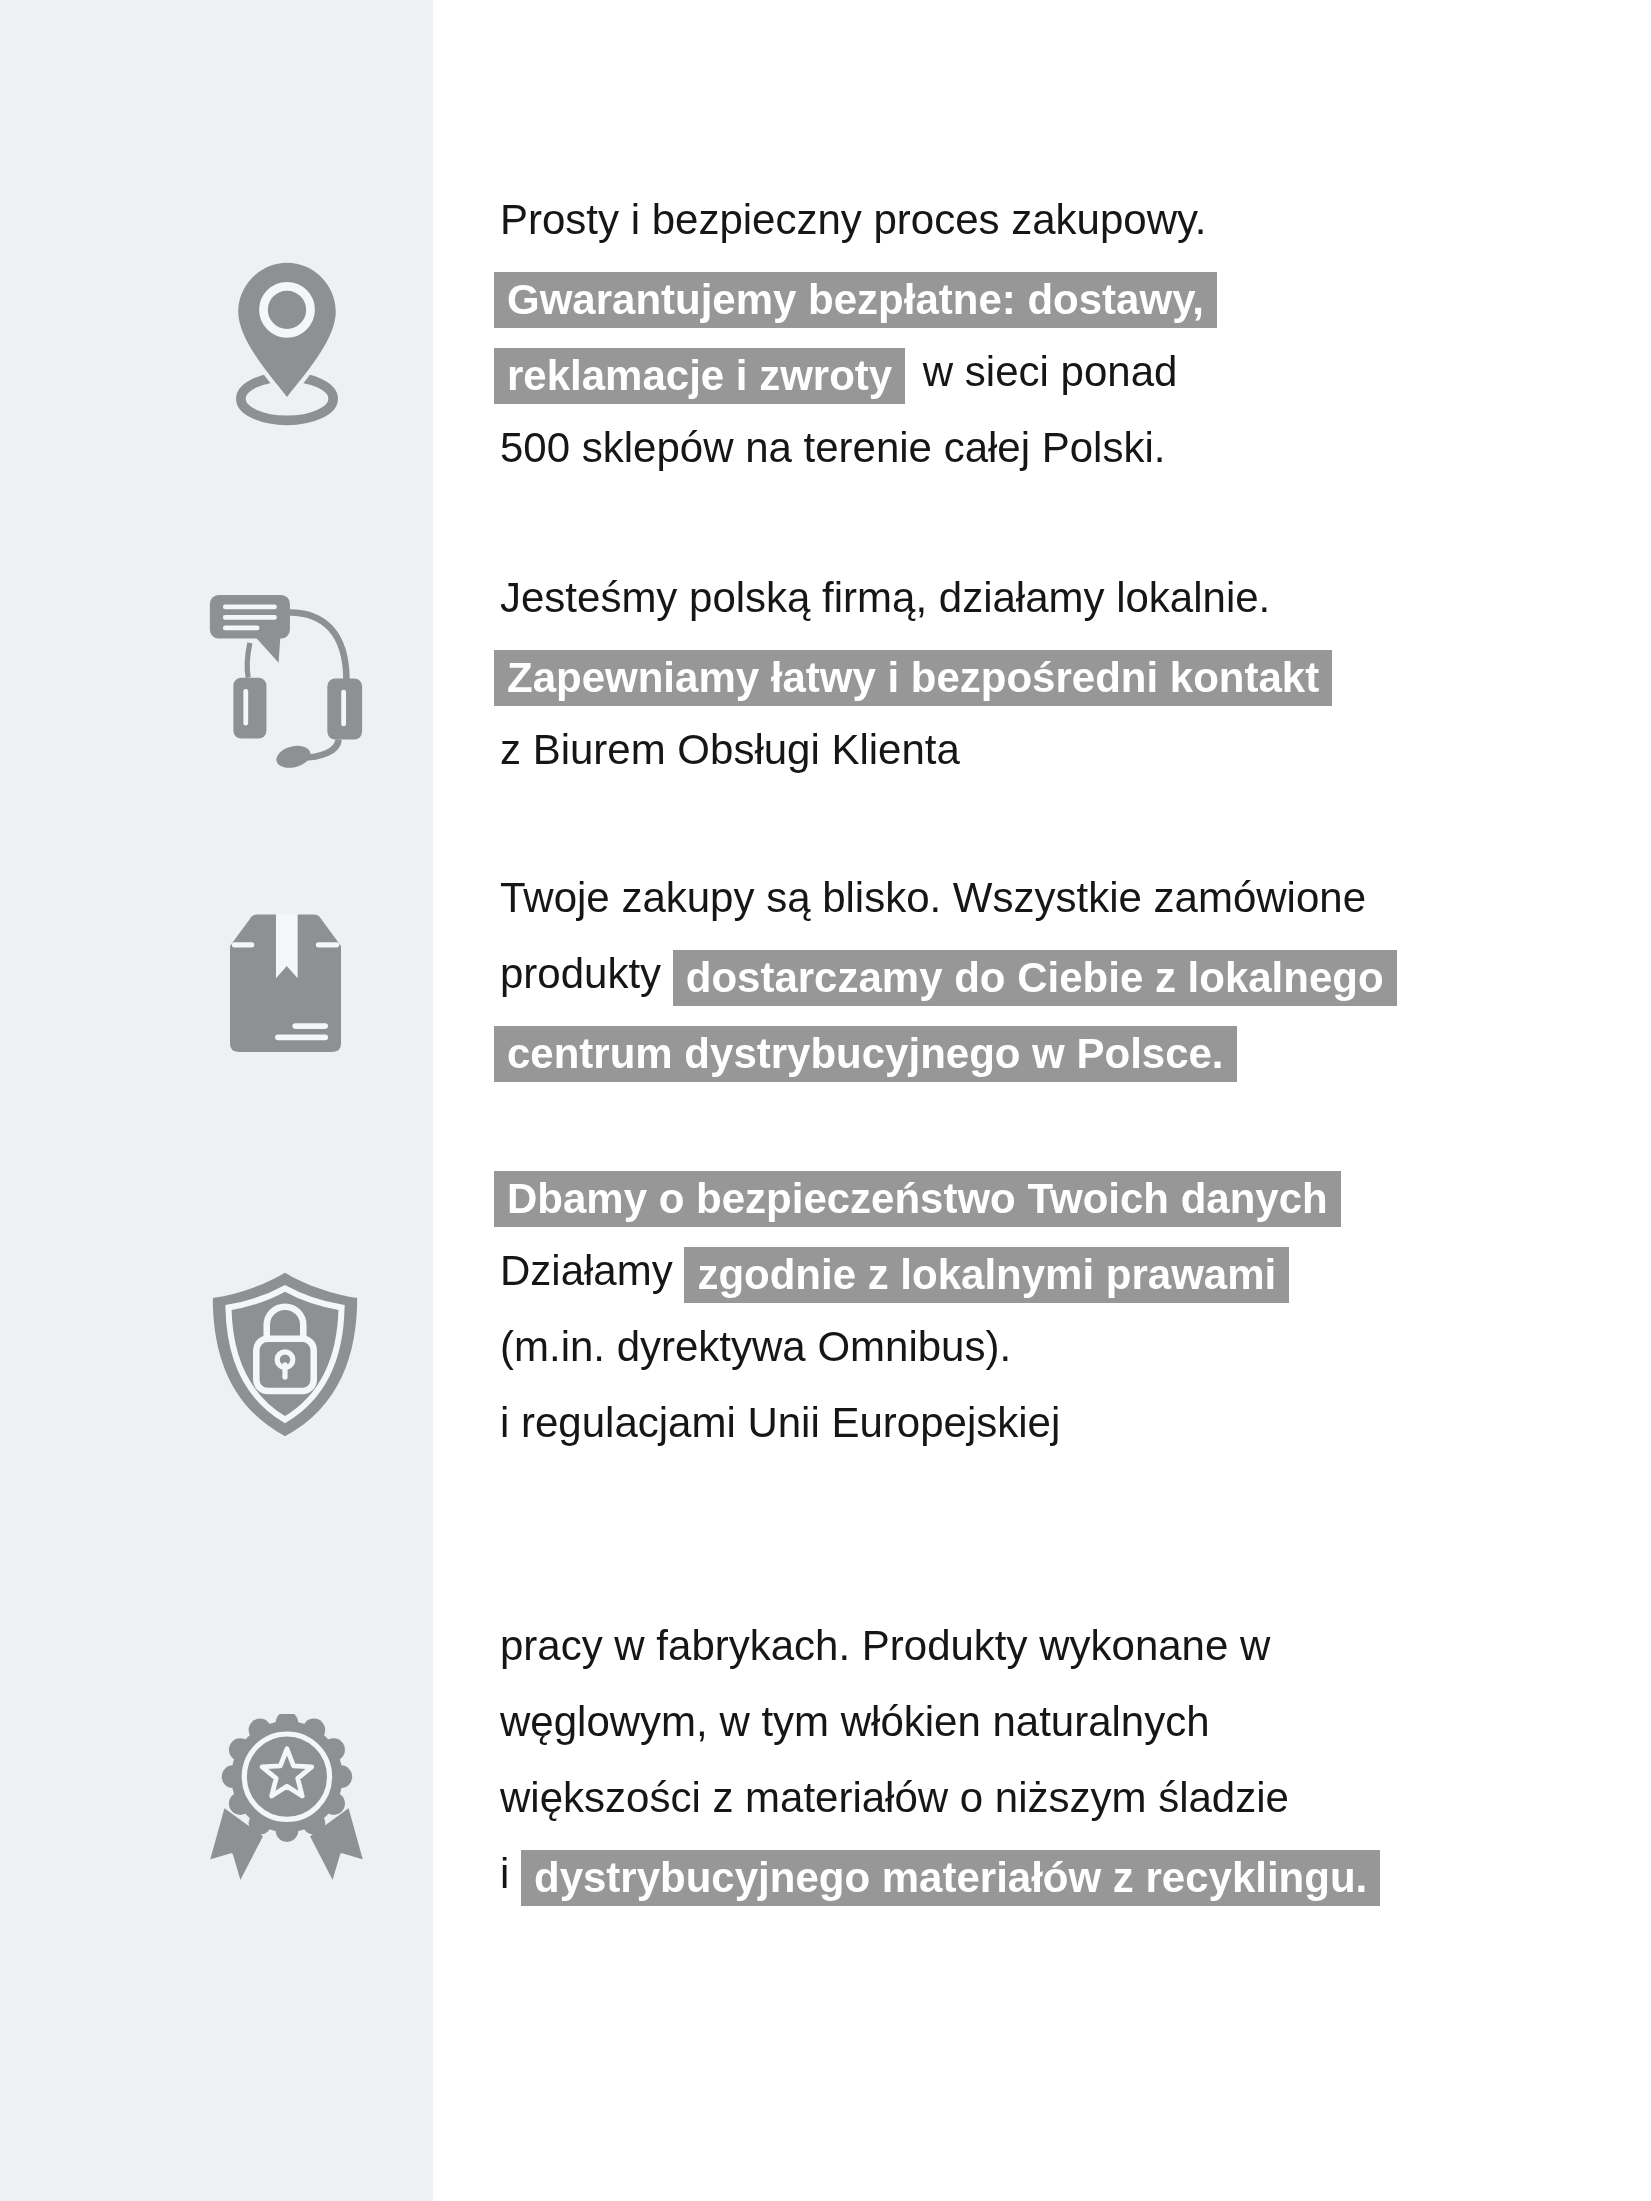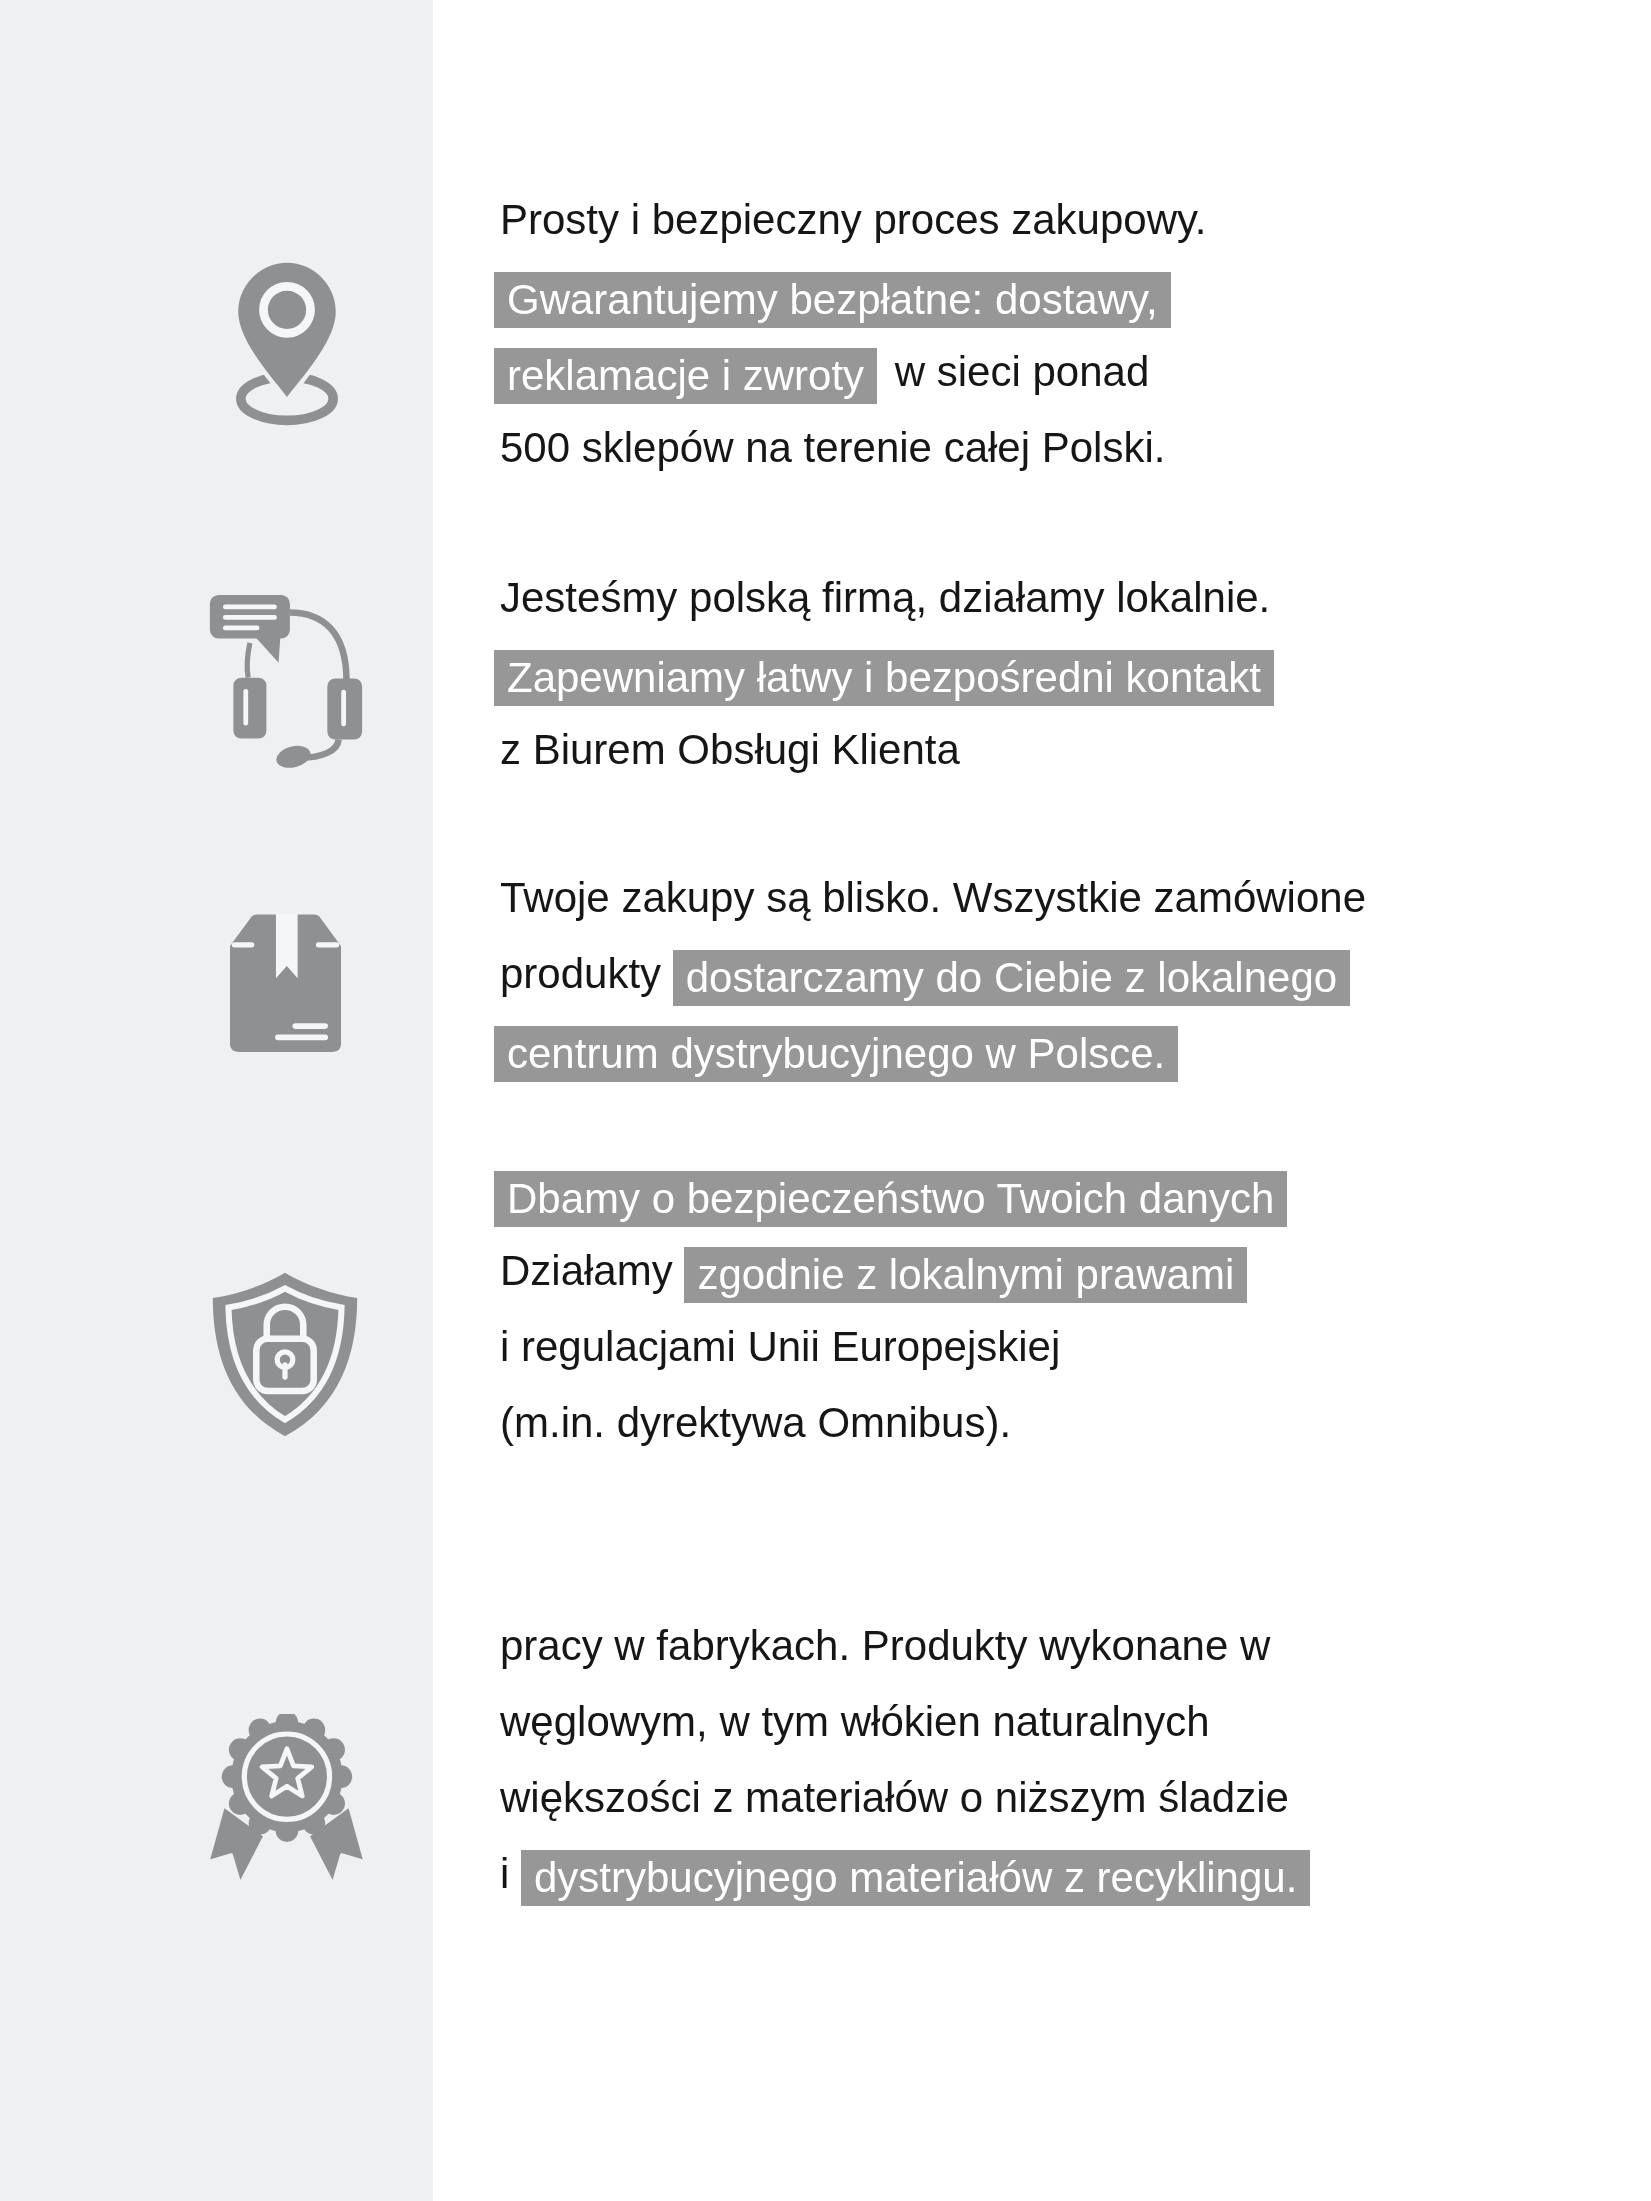--- a/index.html
+++ b/index.html
@@ -18,21 +18,21 @@
   .icon-box svg{display:block;width:100%;height:100%;}
   .block{position:absolute;left:494px;white-space:nowrap;}
   .line{
     height:76px;display:flex;align-items:flex-start;
     font-size:42px;color:var(--text,#161616);
   }
   .seg{white-space:pre;padding-left:6px;}
   .seg.hl{
     background:var(--hl,#979797);
     color:var(--hlText,#ffffff);
-    font-weight:400;
+    font-weight:700;
     height:56px;
     display:inline-flex;align-items:center;
     padding:0 13px;
   }
   .ic{fill:var(--icon,#8f9092);}
   .ic-line{stroke:var(--icon,#8f9092);fill:none;}
   .ic-detail{fill:var(--iconDetail,#f4f6f8);}
   .ic-detail-line{stroke:var(--iconDetail,#f4f6f8);fill:none;}
 </style>
 </head>
@@ -161,24 +161,24 @@
   <section class="block" style="top:1171px">
       <div class="lines">
         <div class="line">
           <span class="seg hl">Dbamy o bezpieczeństwo Twoich danych</span>
         </div>
         <div class="line">
           <span class="seg">Działamy </span>
           <span class="seg hl">zgodnie z lokalnymi prawami</span>
         </div>
         <div class="line">
-          <span class="seg">i regulacjami Unii Europejskiej</span>
+          <span class="seg">(m.in. dyrektywa Omnibus).</span>
         </div>
         <div class="line">
-          <span class="seg">(m.in. dyrektywa Omnibus).</span>
+          <span class="seg">i regulacjami Unii Europejskiej</span>
         </div>
       </div>
     </section>
   <section class="block" style="top:1622px">
       <div class="lines">
         <div class="line">
           <span class="seg">pracy w fabrykach. Produkty wykonane w</span>
         </div>
         <div class="line">
           <span class="seg">węglowym, w tym włókien naturalnych</span>

